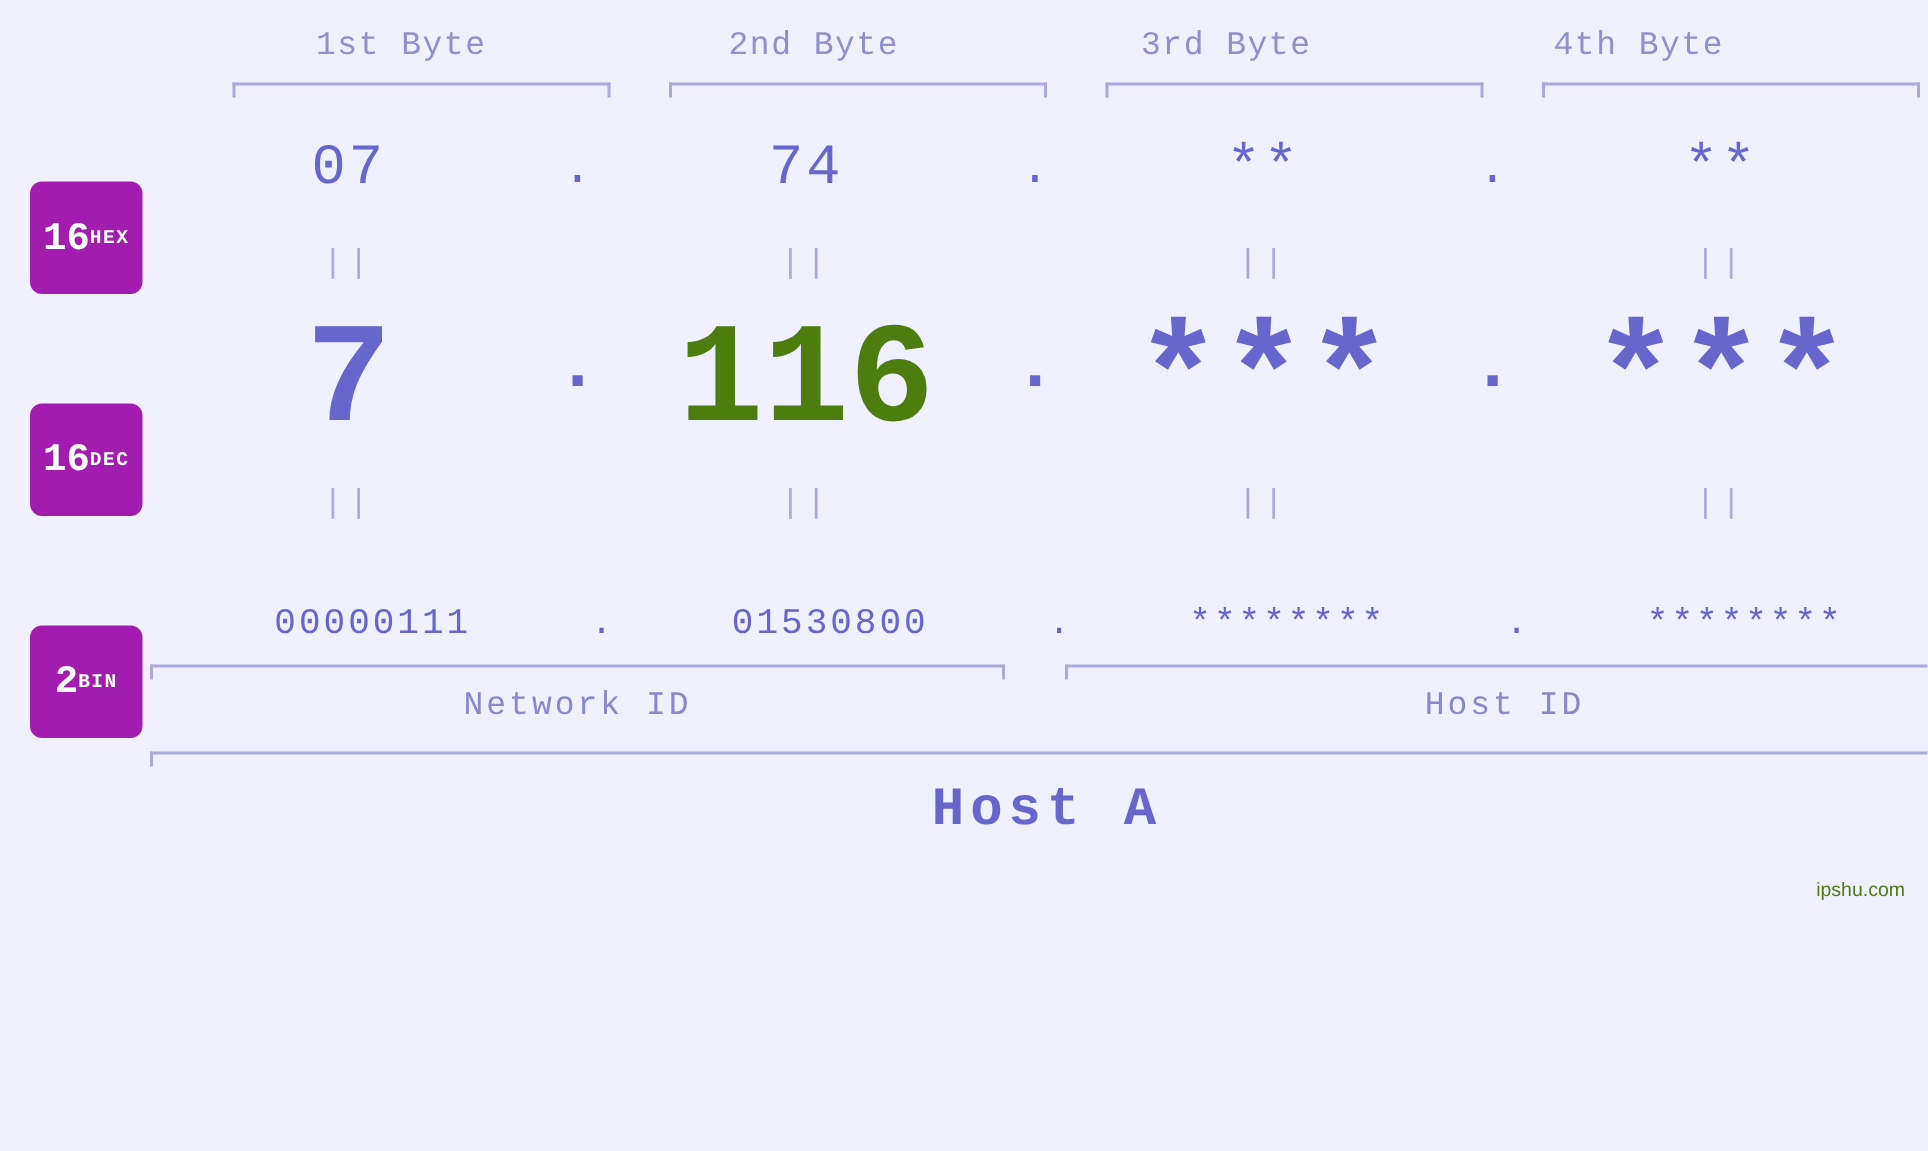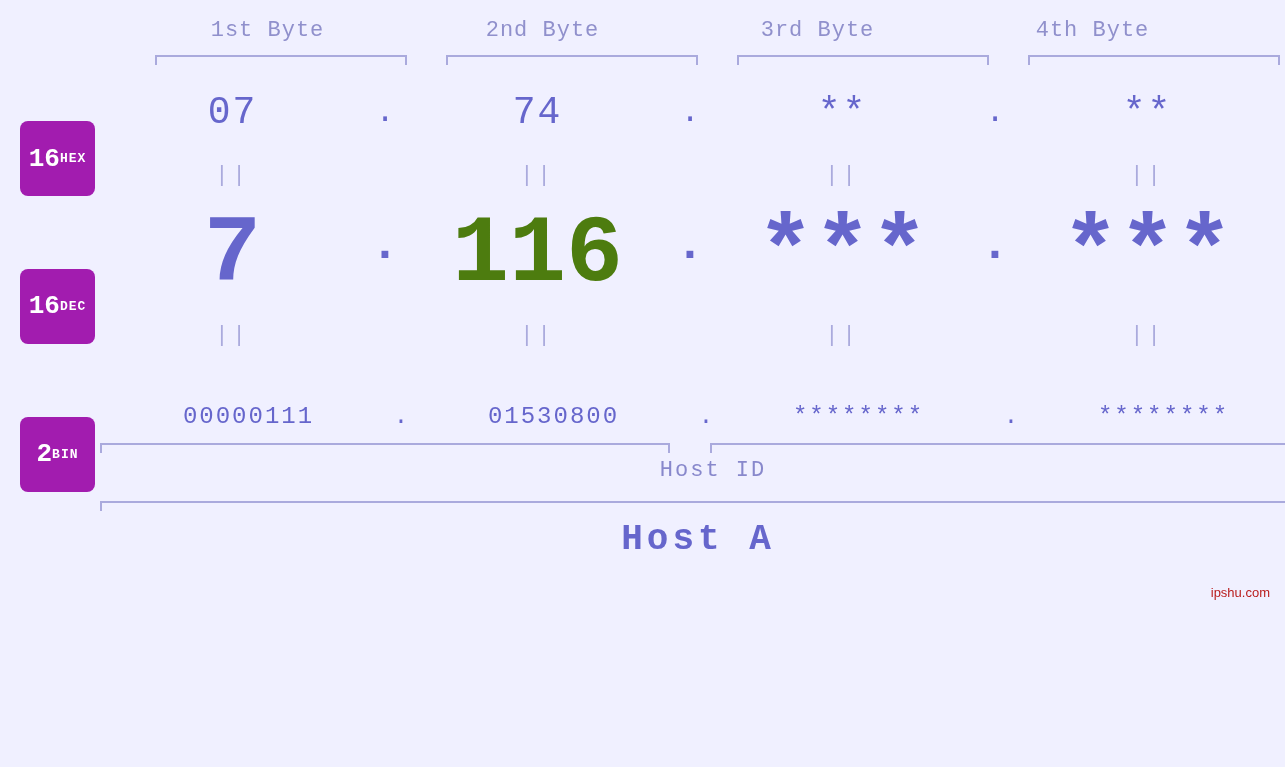--- a/index.html
+++ b/index.html
@@ -84,21 +84,21 @@
 
     
     .hex-val { font-size: 38px; letter-spacing: 2px; }
     .bin-val { font-size: 24px; letter-spacing: 2px; }
 
     
     .watermark {
       position: absolute;
       bottom: 8px;
       right: 15px;
-      color: #b91c1c;
+      color: #4d7c0f;
       font-size: 13px;
       font-family: Arial, sans-serif;
     }
   </style>
 </head>
 <body>
 
 <div class="container">
 
   <div class="byte-headers">
@@ -213,20 +213,21 @@
         <div style="width:30px;"></div>
 
         <div style="flex:1; position:relative; height:18px;">
           <div style="position:absolute;top:8px;left:5px;right:5px;height:2px;background:#aaaadd;"></div>
           <div style="position:absolute;top:8px;left:5px;width:2px;height:10px;background:#aaaadd;"></div>
           <div style="position:absolute;top:8px;right:5px;width:2px;height:10px;background:#aaaadd;"></div>
         </div>
       </div>
 
       <div style="display:flex; margin-top:5px; margin-bottom:10px;">
+        <div style="width:580px; text-align:center; color:#8888cc; font-size:22px; letter-spacing:2px;">Network ID</div>
         <div style="width:30px;"></div>
         <div style="flex:1; text-align:center; color:#8888cc; font-size:22px; letter-spacing:2px;">Host ID</div>
       </div>
 
       <div style="position:relative; height:18px; margin:0 5px;">
         <div style="position:absolute;top:8px;left:0;right:0;height:2px;background:#aaaadd;"></div>
         <div style="position:absolute;top:8px;left:0;width:2px;height:10px;background:#aaaadd;"></div>
         <div style="position:absolute;top:8px;right:0;width:2px;height:10px;background:#aaaadd;"></div>
       </div>
 

